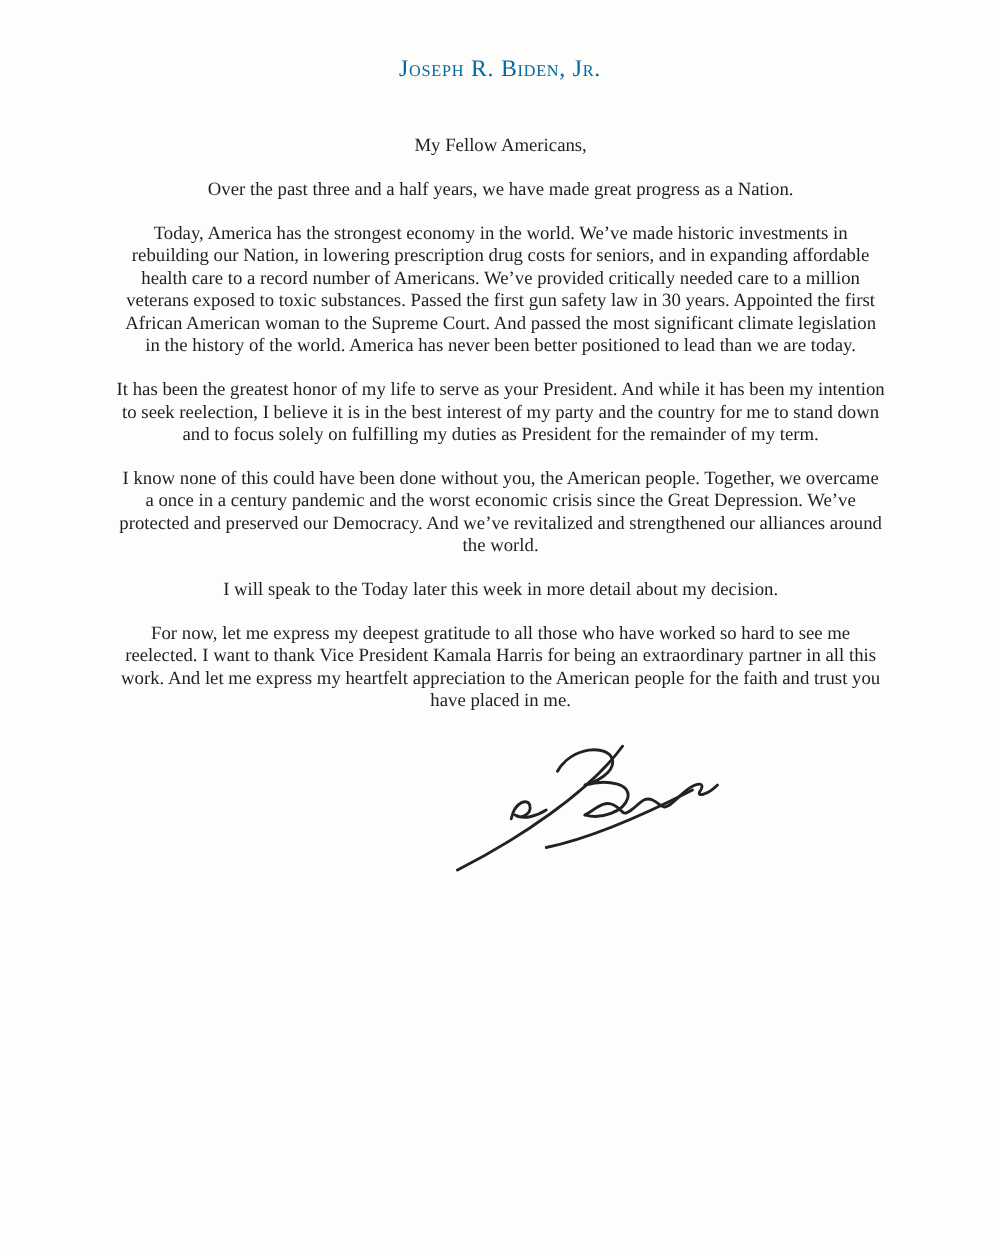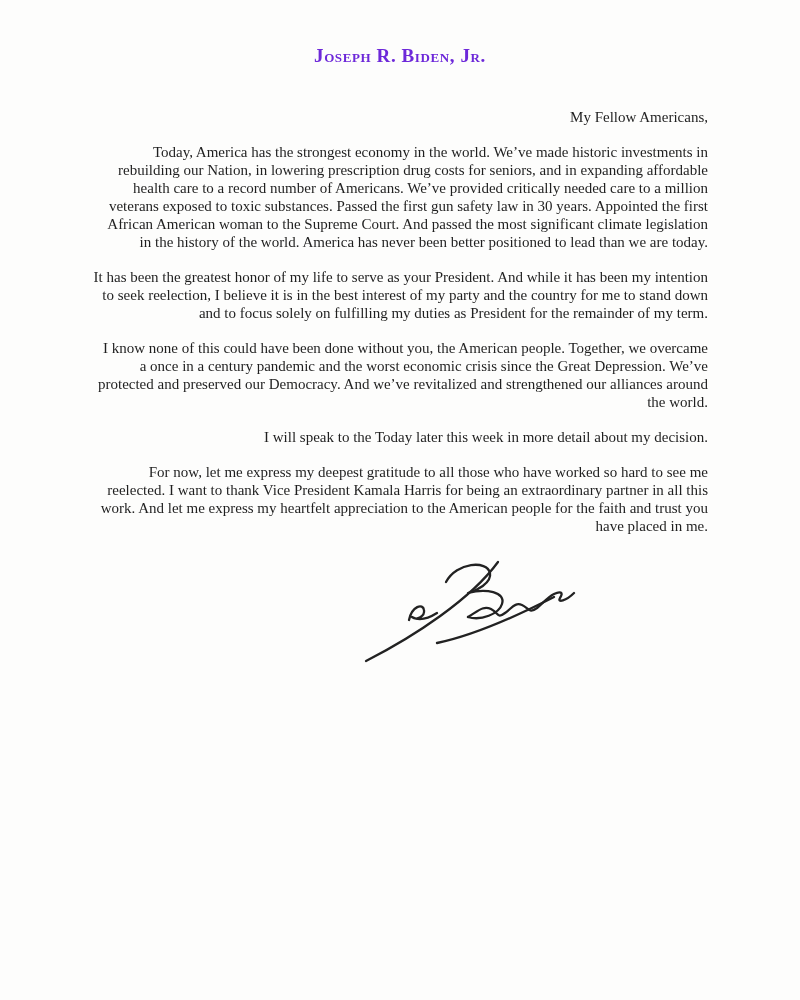--- a/index.html
+++ b/index.html
@@ -16,40 +16,40 @@
     font-size: 15px;
     line-height: 18px;
     overflow: hidden;
     -webkit-font-smoothing: antialiased;
   }
 
   .letterhead {
     padding-top: 44px;
     text-align: center;
     font-variant: small-caps;
-    font-weight: 700;
+    font-weight: 400;
     font-size: 19px;
     line-height: 23px;
     letter-spacing: 0.6px;
-    color: #6d28d9;
+    color: #0369a1;
   }
 
   .date-line {
     margin: 52px 0 0 300px;
     font-size: 15px;
     line-height: 19px;
   }
 
   .letter-body {
     margin: 41px 92px 0 93px; 
   }
 
   .letter-body p {
     margin: 0 0 17px 0;
-    text-align: right;
+    text-align: center;
   }
 
   .signature-block {
     margin: 2px 0 0 256px;
     width: 232px;
     height: 116px;
   }
   .signature-block svg { display: block; width: 232px; height: 116px; }
   .sig-stroke {
     fill: none;
@@ -64,20 +64,21 @@
 
 <div class="page">
 
   <div class="letterhead">Joseph R. Biden, Jr.</div>
 
 
   <div class="letter-body">
 
     <p>My Fellow Americans,</p>
 
+    <p>Over the past three and a half years, we have made great progress as a Nation.</p>
     <p>Today, America has the strongest economy in the world. We’ve made historic investments in rebuilding our Nation, in lowering prescription drug costs for seniors, and in expanding affordable health care to a record number of Americans. We’ve provided critically needed care to a million veterans exposed to toxic substances. Passed the first gun safety law in 30 years. Appointed the first African American woman to the Supreme Court. And passed the most significant climate legislation in the history of the world. America has never been better positioned to lead than we are today.</p>
     <p>It has been the greatest honor of my life to serve as your President. And while it has been my intention to seek reelection, I believe it is in the best interest of my party and the country for me to stand down and to focus solely on fulfilling my duties as President for the remainder of my term.</p>
     <p>I know none of this could have been done without you, the American people. Together, we overcame a once in a century pandemic and the worst economic crisis since the Great Depression. We’ve protected and preserved our Democracy. And we’ve revitalized and strengthened our alliances around the world.</p>
     <p>I will speak to the Today later this week in more detail about my decision.</p>
     <p>For now, let me express my deepest gratitude to all those who have worked so hard to see me reelected. I want to thank Vice President Kamala Harris for being an extraordinary partner in all this work. And let me express my heartfelt appreciation to the American people for the faith and trust you have placed in me.</p>
 
     <div class="signature-block">
 
       <svg viewBox="0 0 232 116" xmlns="http://www.w3.org/2000/svg" aria-hidden="true">
         <path class="sig-stroke" d="M 149,10 C 122,47 66,84 17,109"></path>

